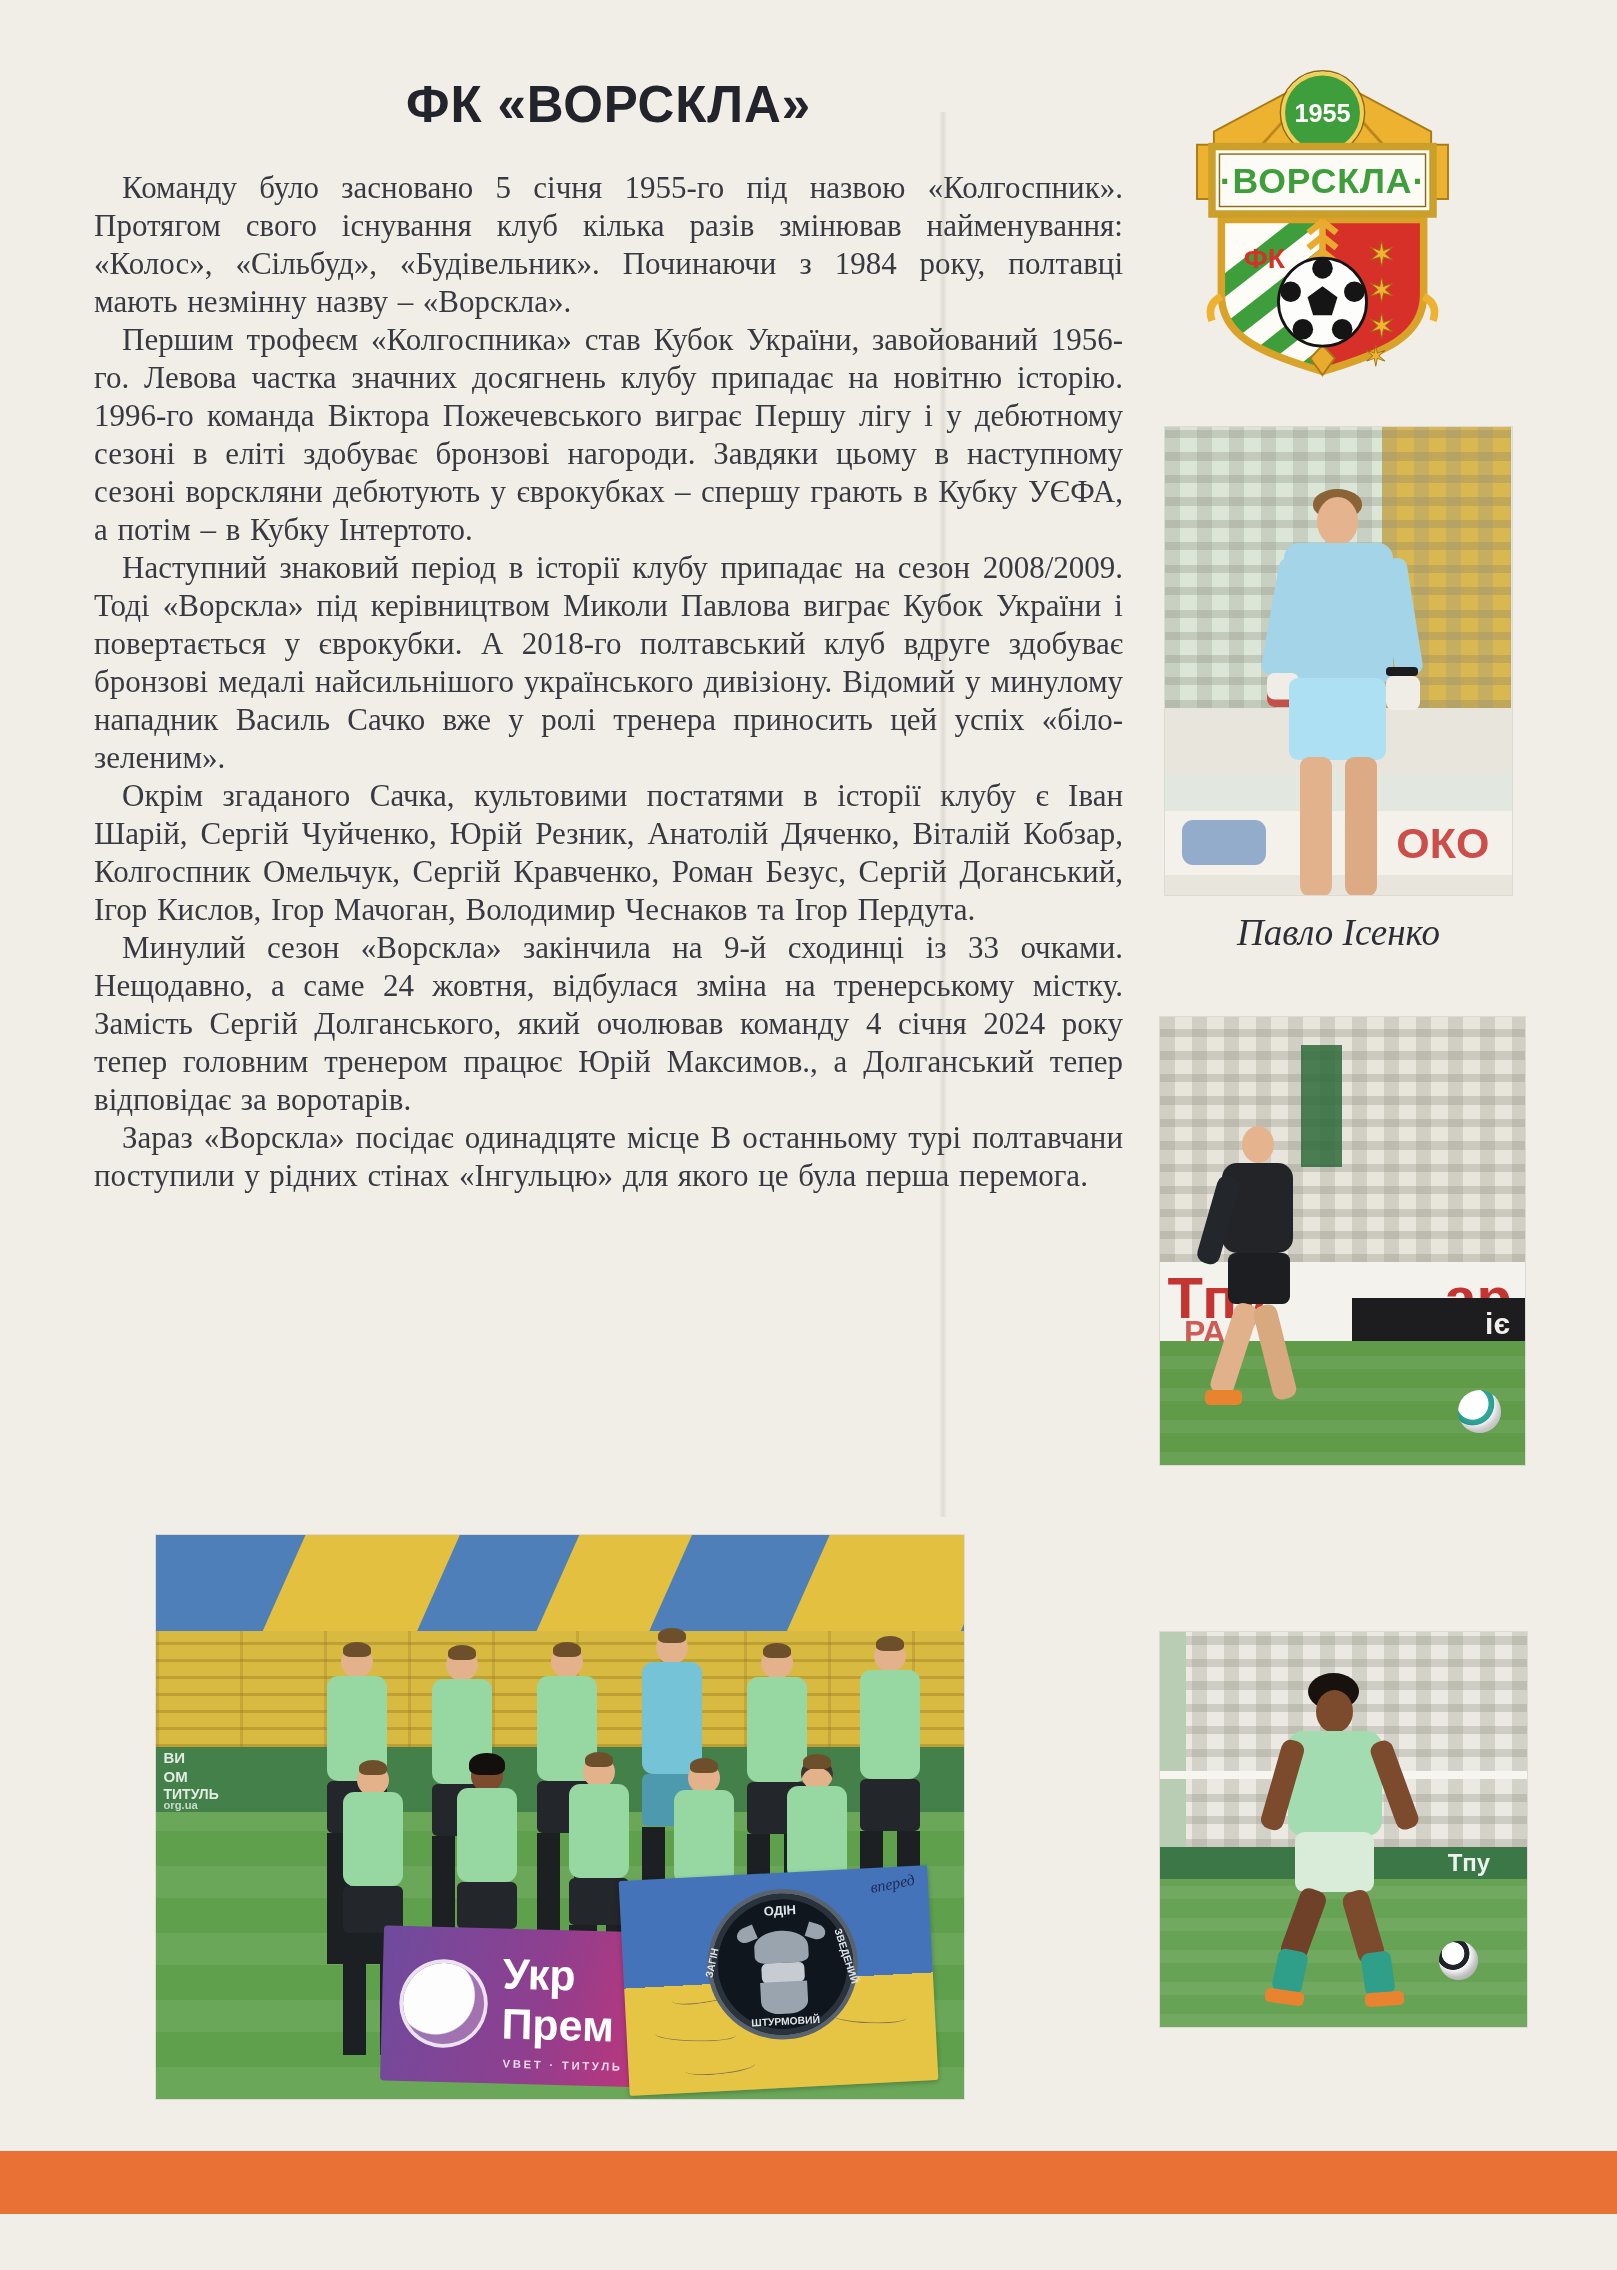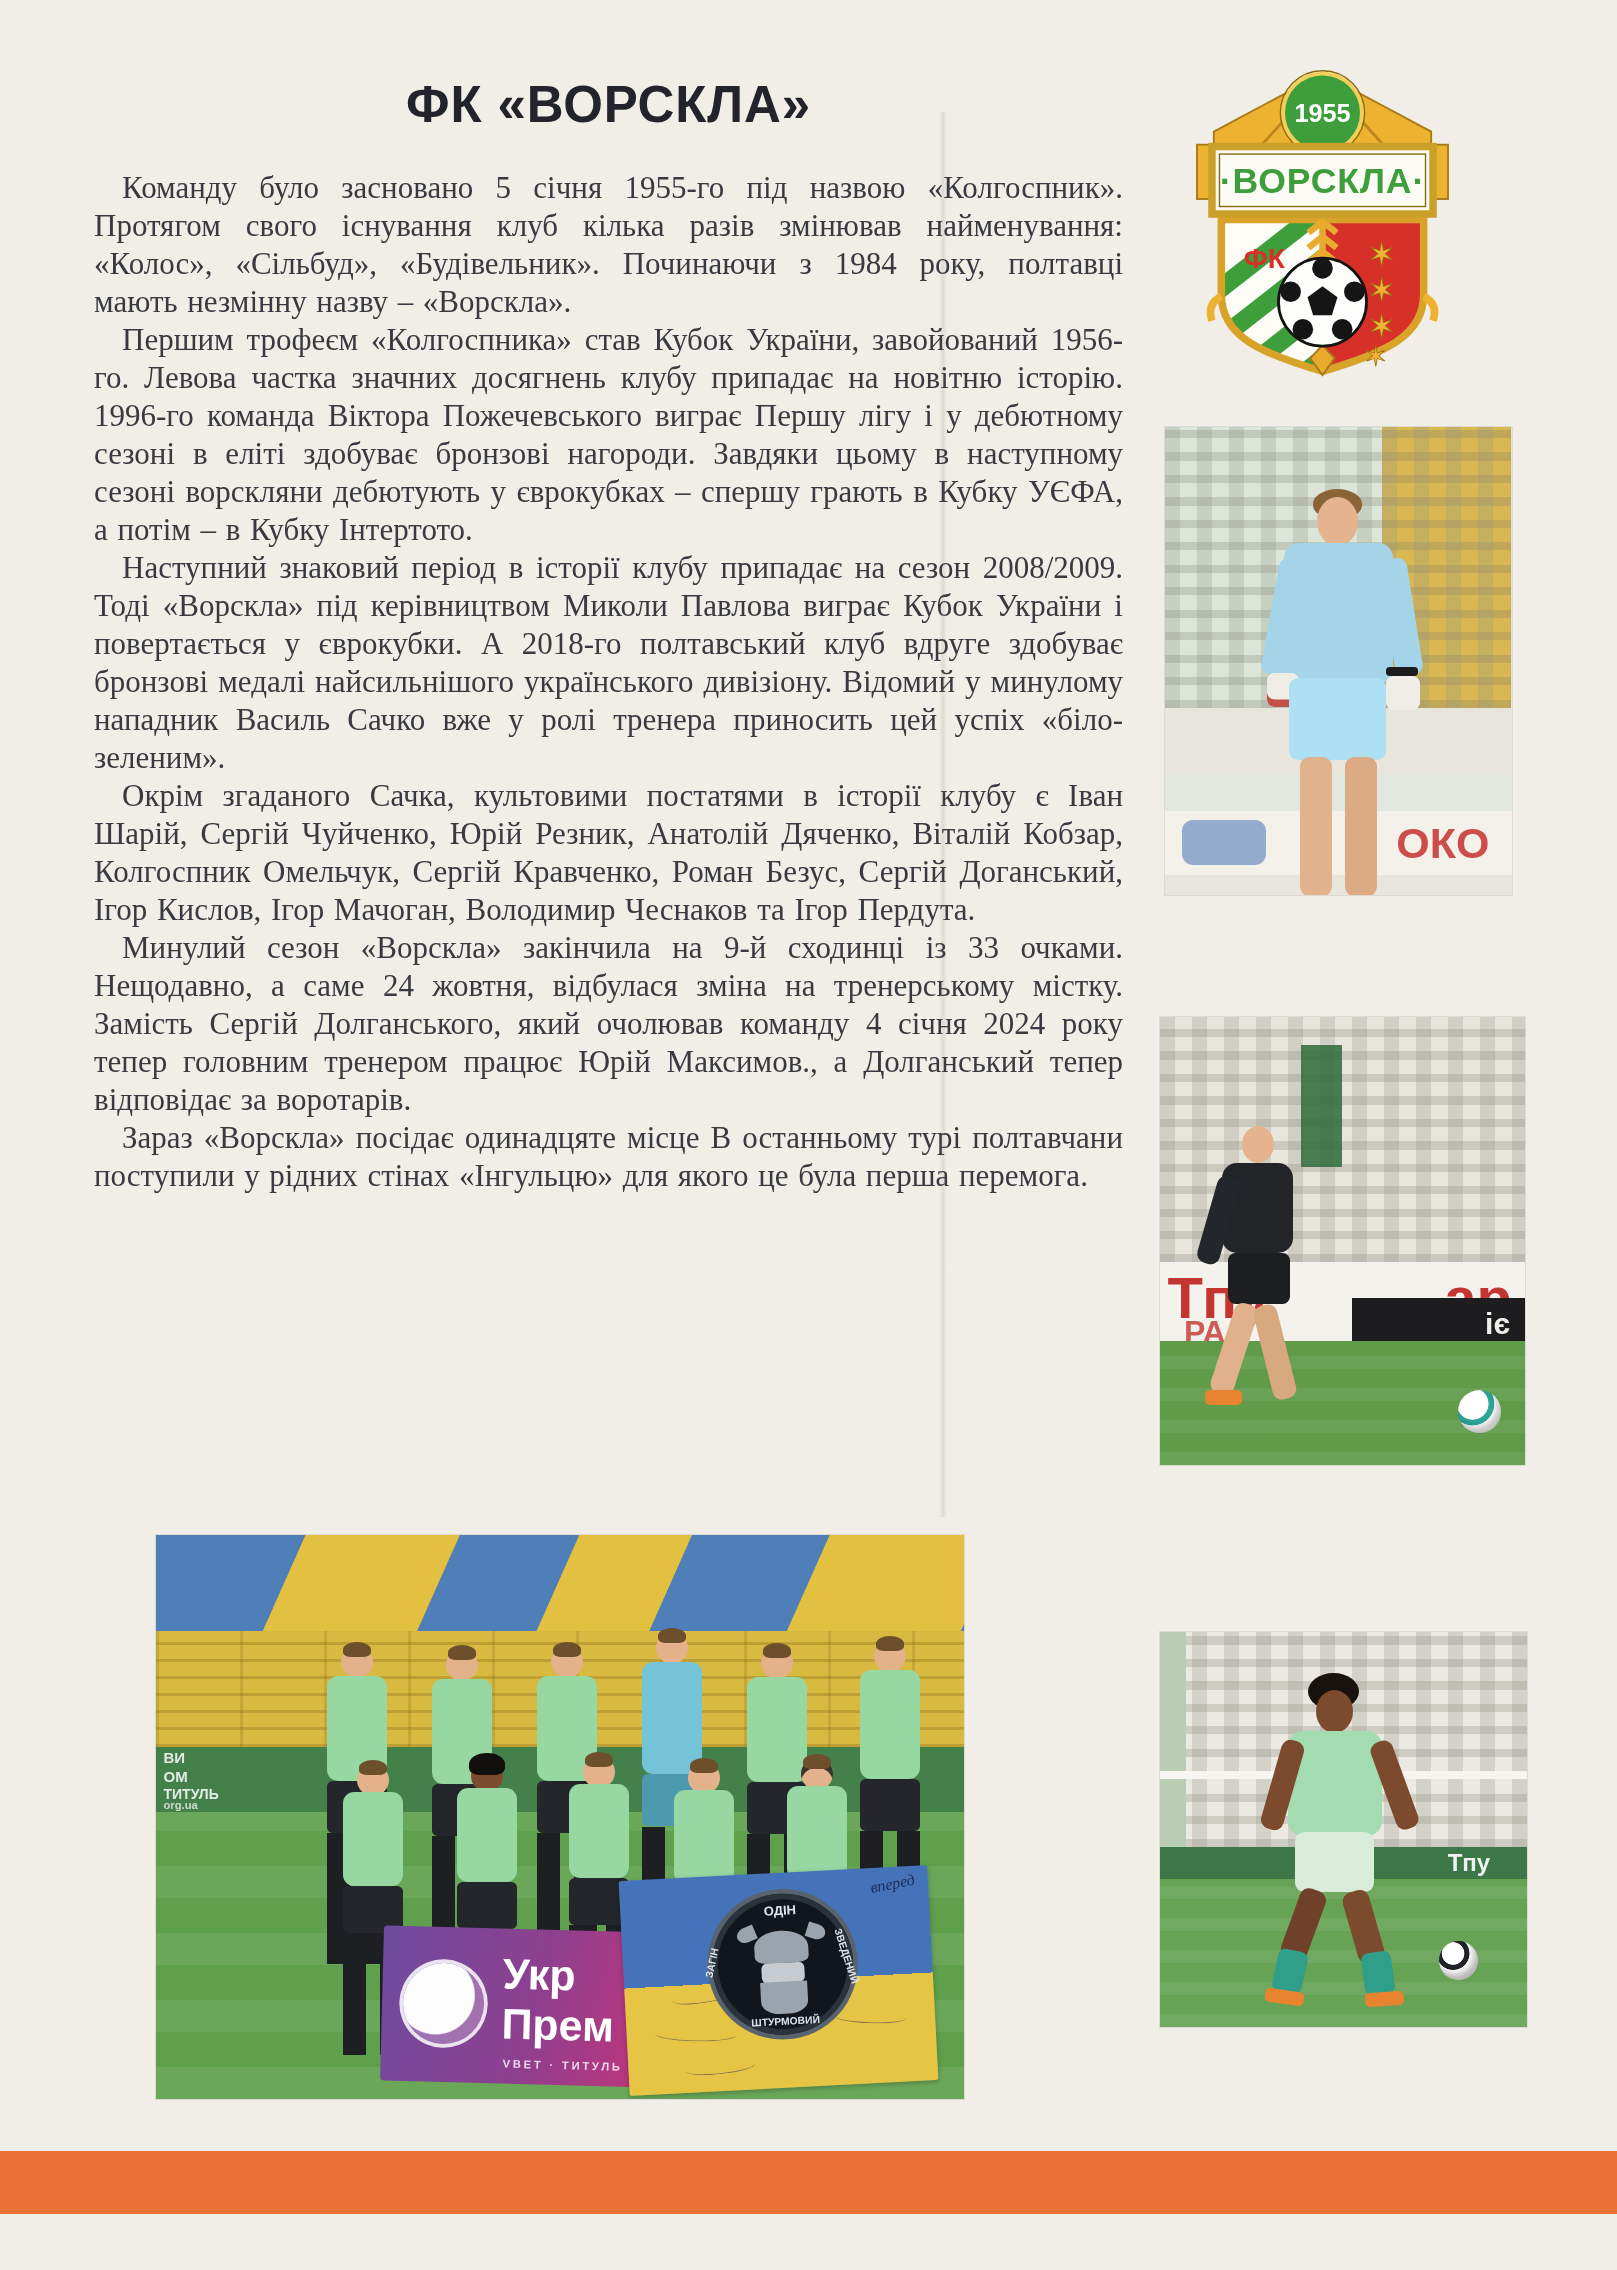--- a/index.html
+++ b/index.html
@@ -167,20 +167,21 @@
       <div class="limb" style="left:-5.6px; top:69px; width:28px; height:118px; background:#a3d4e8; transform:rotate(10deg);"></div>
       <div class="limb" style="right:-7.5px; top:69px; width:28px; height:118px; background:#a3d4e8; transform:rotate(-9deg);"></div>
       <div style="left:-9.4px; top:184px; width:32px; height:34px; background:#f0ede6; border-radius:7.5px; box-shadow:inset 0 -7.5px 0 #c4504a;"></div>
       <div style="right:-11.2px; top:178px; width:32px; height:9.4px; background:#1c1c1e; border-radius:3.7px;"></div>
       <div style="right:-13px; top:187px; width:34px; height:34px; background:#f0ede6; border-radius:7.5px;"></div>
       <div style="left:13px; top:189px; width:97px; height:82px; background:#ace0f2; border-radius:9.4px;"></div>
       <div class="limb" style="left:24px; top:268px; width:32px; height:139px; background:#e2b28c;"></div>
       <div class="limb" style="left:69px; top:268px; width:32px; height:139px; background:#dcab84;"></div>
     </div>
   </div>
+  <div class="caption" style="left:1165px; top:911px; width:347px;">Павло Ісенко</div>
 
   <div class="photo" style="left:1160px; top:1017px; width:365px; height:448px;">
     <div class="stands" style="left:0; top:0; width:365px; height:245px;"></div>
     <div style="position:absolute; left:141px; top:28px; width:41px; height:122px; background:#2e6b3a; opacity:.85;"></div>
     <div style="position:absolute; left:0; top:245px; width:365px; height:79px; background:#f4f2ec;">
       <span class="adtext" style="left:7.5px; top:1.9px; font-size:58px; color:#c43431;">Тпу</span>
       <span class="adtext" style="right:13px; top:1.9px; position:absolute; font-size:58px; color:#c43431;">ар</span>
       <span class="adtext" style="left:24px; top:52px; font-size:32px; color:rgba(196,52,49,.8);">РА</span>
     </div>
     <div style="position:absolute; right:0; top:281px; width:173px; height:54px; background:#1d1d1f;">

